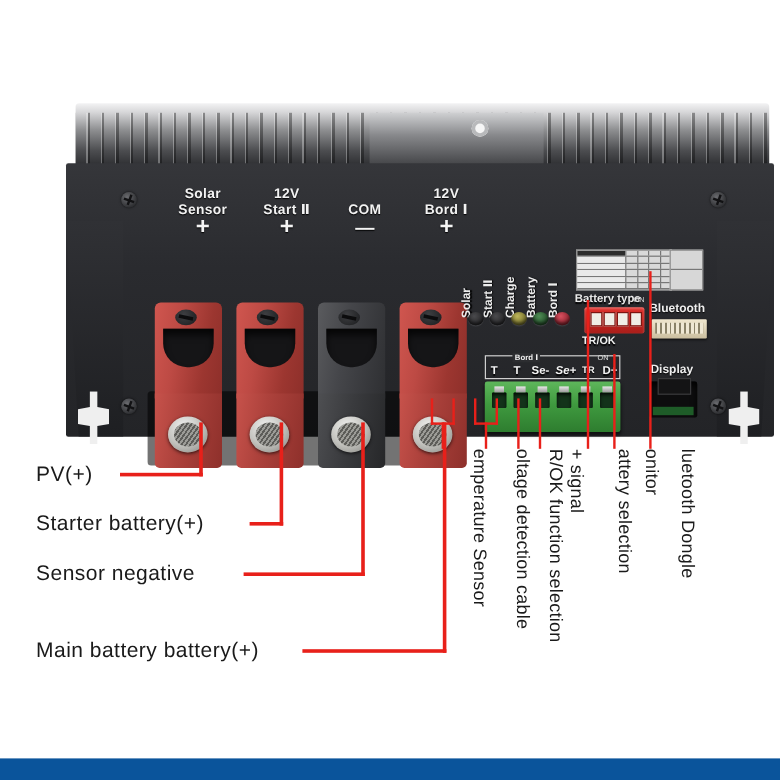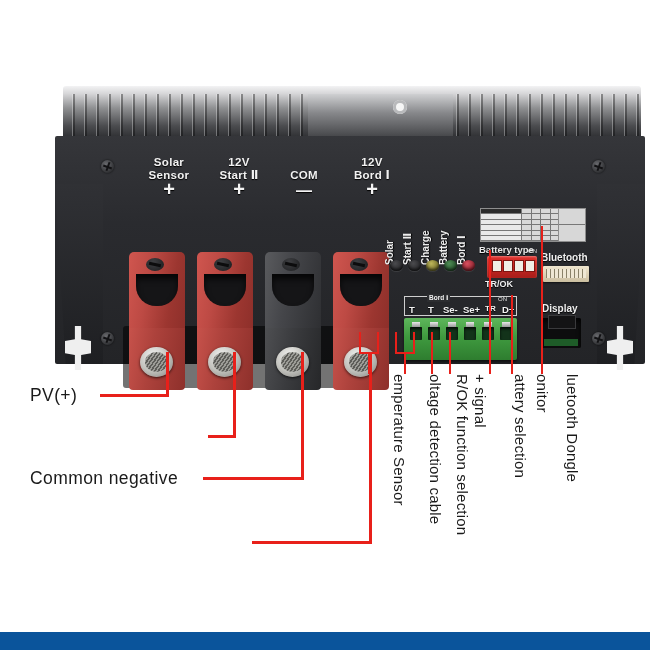--- a/index.html
+++ b/index.html
@@ -308,21 +308,21 @@
       </div>
       <div class="trok">TR/OK</div>
 
       <div class="gbox"></div>
       <div class="gbox-title">Bord Ⅰ</div>
       <div class="onlbl">ON</div>
 
       <div class="gpin" style="left:354px;">T</div>
       <div class="gpin" style="left:373px;">T</div>
       <div class="gpin" style="left:388px;">Se-</div>
-      <div class="gpin" style="left:408px;">Se+</div>
+      <div class="gpin" style="left:408px;font-style:italic;">Se+</div>
       <div class="gpin" style="left:430px;font-size:8px;">TR</div>
       <div class="gpin" style="left:447px;">D+</div>
 
       <div class="greenblock">
         <div class="gport" style="left:6px;"></div>
         <div class="gport" style="left:24px;"></div>
         <div class="gport" style="left:42px;"></div>
         <div class="gport" style="left:60px;"></div>
         <div class="gport" style="left:78px;"></div>
         <div class="gport" style="left:96px;"></div>
@@ -341,27 +341,29 @@
 
     </div>
   </div>
 
   <div class="cline" style="left:166px;top:352px;width:3px;height:45px;"></div>
   <div class="cline" style="left:100px;top:394px;width:69px;height:3px;"></div>
   <div class="ctext-l" style="left:30px;top:395px;transform:translateY(-50%);">PV(+)</div>
 
   <div class="cline" style="left:233px;top:352px;width:3px;height:86px;"></div>
   <div class="cline" style="left:208px;top:435px;width:28px;height:3px;"></div>
+  <div class="ctext-l" style="left:30px;top:436px;transform:translateY(-50%);">Starter battery(+)</div>
 
   <div class="cline" style="left:301px;top:352px;width:3px;height:128px;"></div>
   <div class="cline" style="left:203px;top:477px;width:101px;height:3px;"></div>
-  <div class="ctext-l" style="left:30px;top:478px;transform:translateY(-50%);">Common negative</div>
+  <div class="ctext-l" style="left:30px;top:478px;transform:translateY(-50%);">Sensor negative</div>
 
   <div class="cline" style="left:369px;top:352px;width:3px;height:192px;"></div>
   <div class="cline" style="left:252px;top:541px;width:120px;height:3px;"></div>
+  <div class="ctext-l" style="left:30px;top:542px;transform:translateY(-50%);">Main battery battery(+)</div>
 
   <div class="cline" style="left:359px;top:332px;width:2px;height:22px;"></div>
   <div class="cline" style="left:377px;top:332px;width:2px;height:22px;"></div>
   <div class="cline" style="left:359px;top:352px;width:20px;height:2px;"></div>
   <div class="cline" style="left:368px;top:352px;width:2px;height:22px;"></div>
   <div class="ctext-v" style="left:408px;top:374px;">emperature Sensor</div>
 
   <div class="cline" style="left:395px;top:332px;width:2px;height:22px;"></div>
   <div class="cline" style="left:413px;top:332px;width:2px;height:22px;"></div>
   <div class="cline" style="left:395px;top:352px;width:20px;height:2px;"></div>

